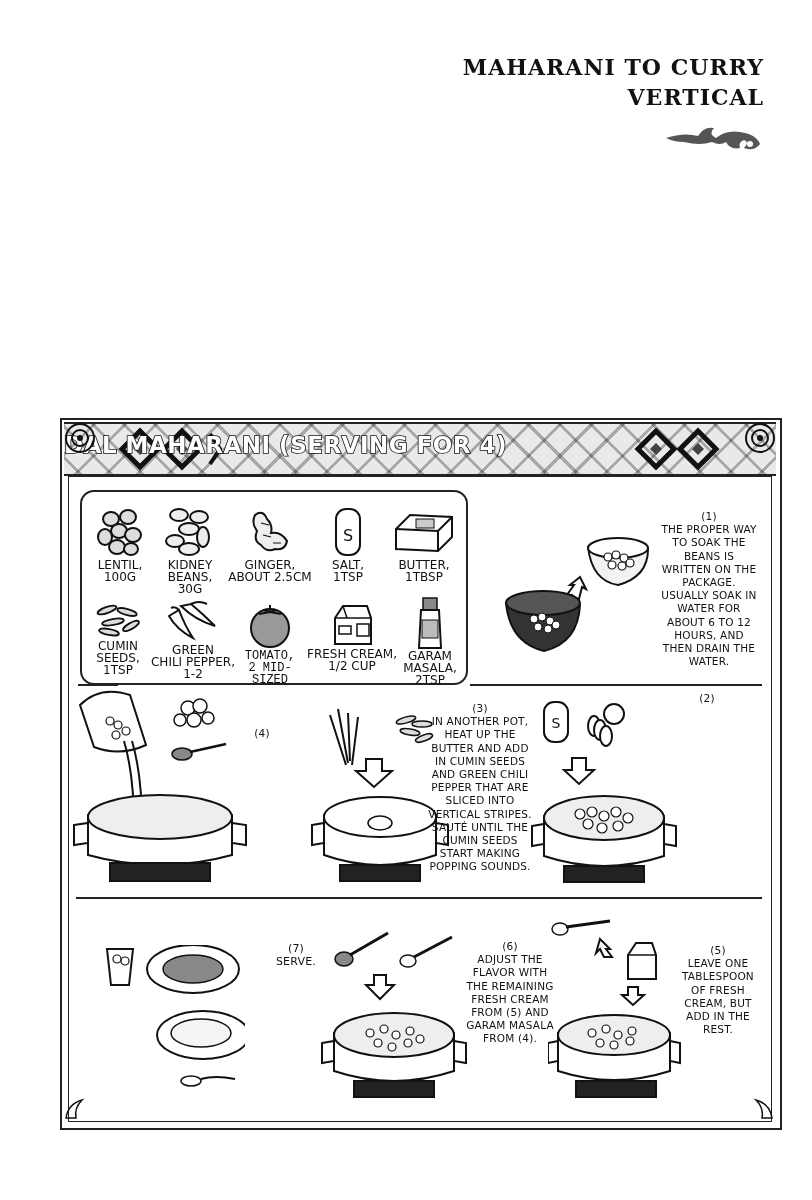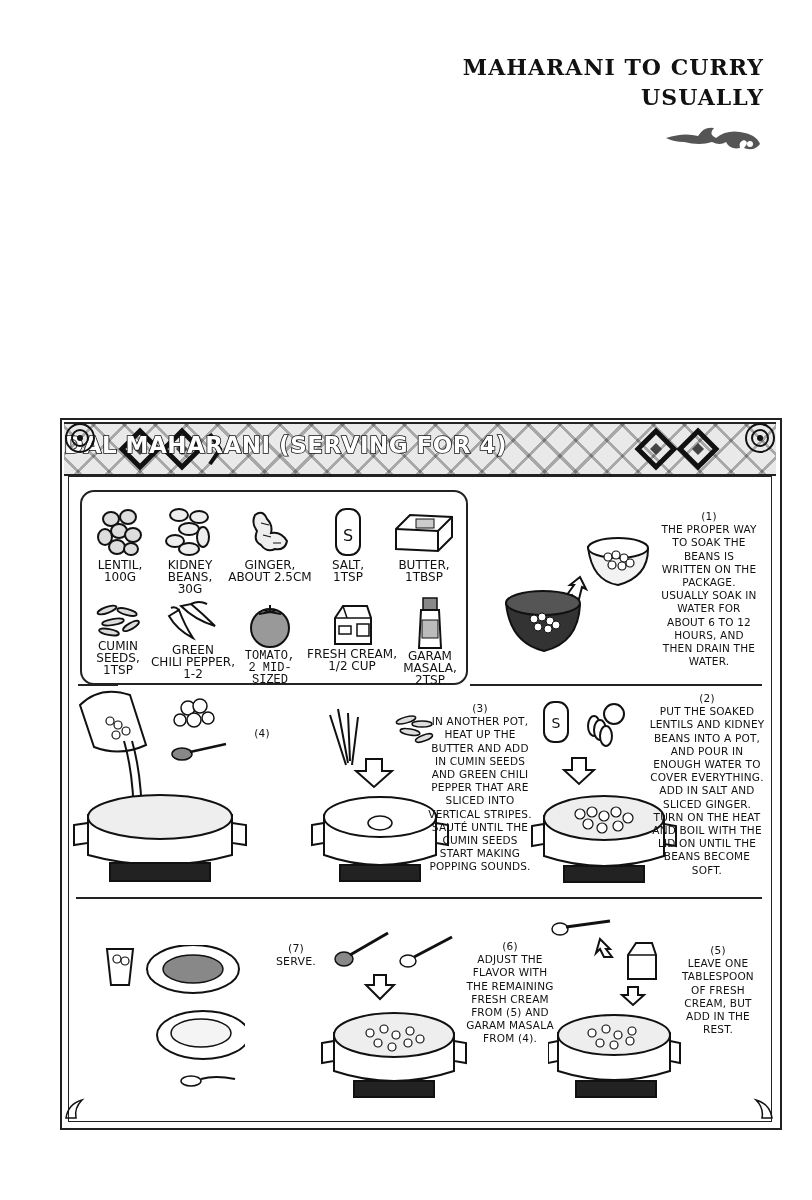--- a/index.html
+++ b/index.html
@@ -57,21 +57,21 @@
   }
 
   .divider { position: absolute; height: 1.5px; background: #222; }
   .step-num { display: block; }
 </style>
 </head>
 <body>
 
 <div class="series-title">
   <div>MAHARANI TO CURRY</div>
-  <div>USUALLY</div>
+  <div>VERTICAL</div>
 </div>
 <svg class="flourish" viewBox="0 0 100 36">
   <path d="M2 20 Q20 14 34 18 Q40 8 50 10 Q44 16 52 20 Q62 12 76 14 Q92 16 96 26 Q90 34 80 30 Q86 24 80 22 Q74 24 76 30 Q66 32 62 24 Q56 28 48 24 Q36 28 20 24 Q10 24 2 20 Z" fill="#555"></path>
   <circle cx="86" cy="26" r="3" fill="#fff"></circle>
 </svg>
 
 <div class="frame-outer"></div>
 <div class="frame-inner"></div>
 
 <div class="banner">
@@ -323,21 +323,20 @@
       <circle cx="98" cy="118" r="5"></circle>
       <circle cx="58" cy="124" r="5"></circle>
       <circle cx="72" cy="128" r="5"></circle>
       <circle cx="88" cy="126" r="5"></circle>
     </g>
   <path d="M2 126 L14 124 L14 144 L2 146 Z M134 124 L146 126 L146 146 L134 144 Z" fill="#fff" stroke="#111" stroke-width="2"></path>
   <rect x="34" y="166" width="80" height="16" fill="#222" stroke="#111" stroke-width="2"></rect>
 </svg>
 <div class="panel-text" style="left:648px;top:692px;width:118px;">
   <span class="step-num">(2)</span>
-  <span>PUT THE SOAKED LENTILS AND KIDNEY BEANS INTO A POT, AND POUR IN ENOUGH WATER TO COVER EVERYTHING. ADD IN SALT AND SLICED GINGER. TURN ON THE HEAT AND BOIL WITH THE LID ON UNTIL THE BEANS BECOME SOFT.</span>
 </div>
 
 <div class="divider" style="left:76px;top:897px;width:686px;"></div>
 
 <svg style="position:absolute;left:105px;top:945px;" width="140" height="150" viewBox="0 0 140 150">
   <path d="M2 4 L28 4 L24 40 L6 40 Z" fill="#fff" stroke="#111" stroke-width="2"></path>
   <circle cx="12" cy="14" r="4" fill="#fff" stroke="#111" stroke-width="1.2"></circle>
     <circle cx="20" cy="16" r="4" fill="#fff" stroke="#111" stroke-width="1.2"></circle>
   <ellipse cx="88" cy="24" rx="46" ry="24" fill="#fff" stroke="#111" stroke-width="2"></ellipse>
   <ellipse cx="88" cy="24" rx="30" ry="14" fill="#888" stroke="#111" stroke-width="1.5"></ellipse>

